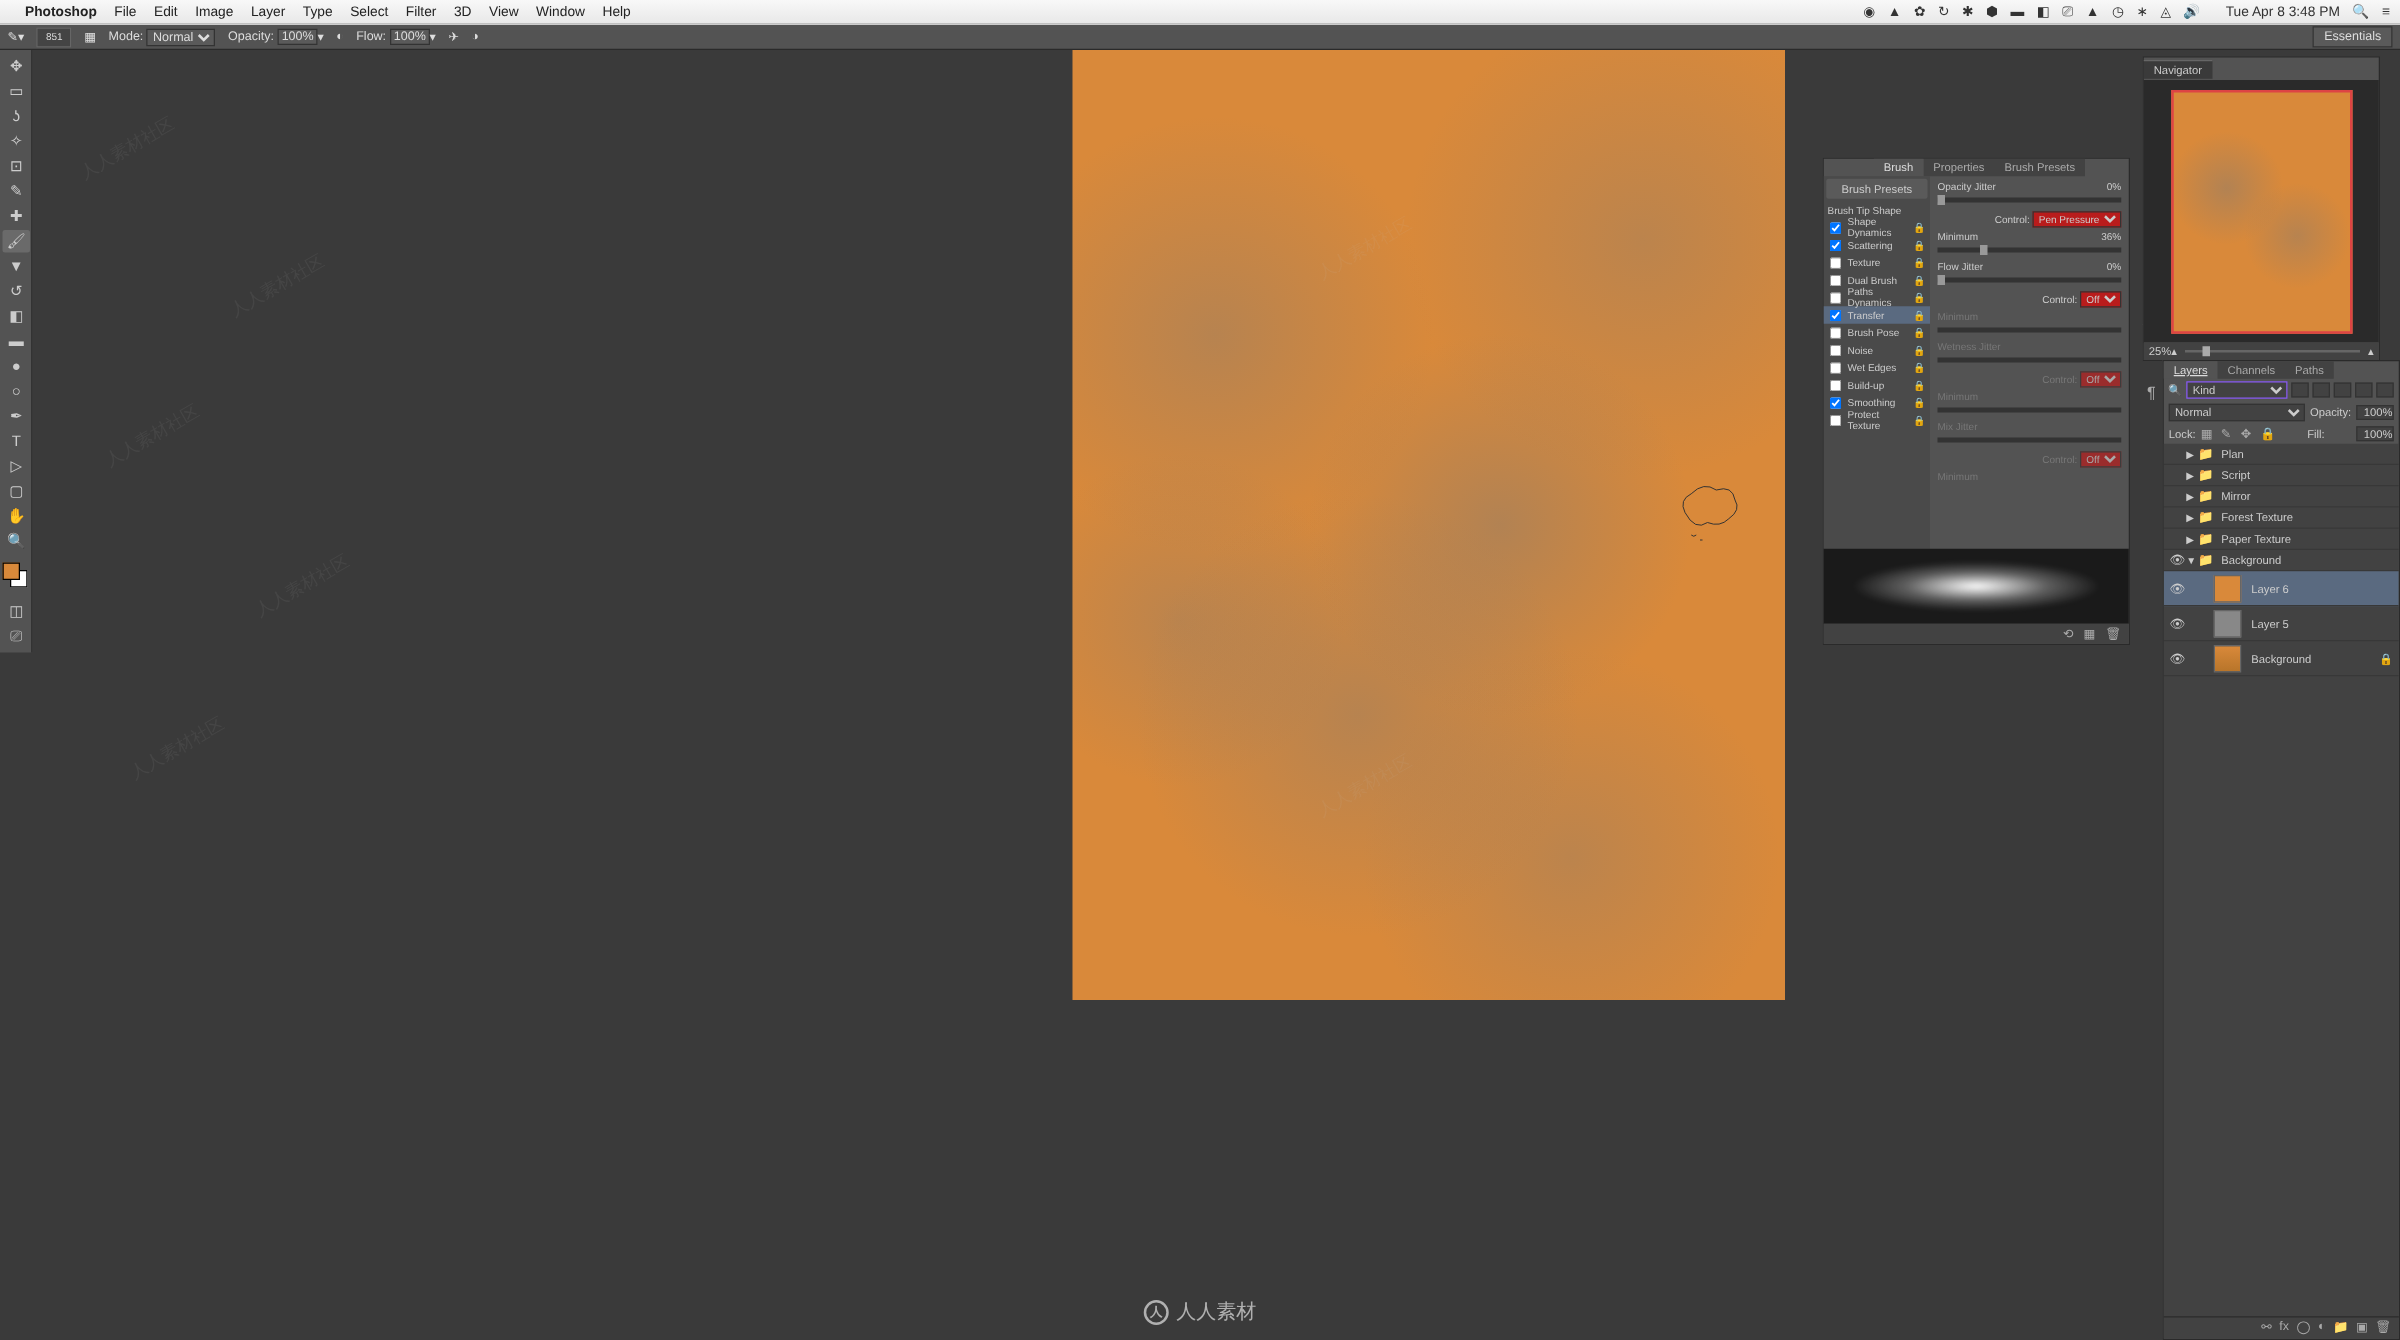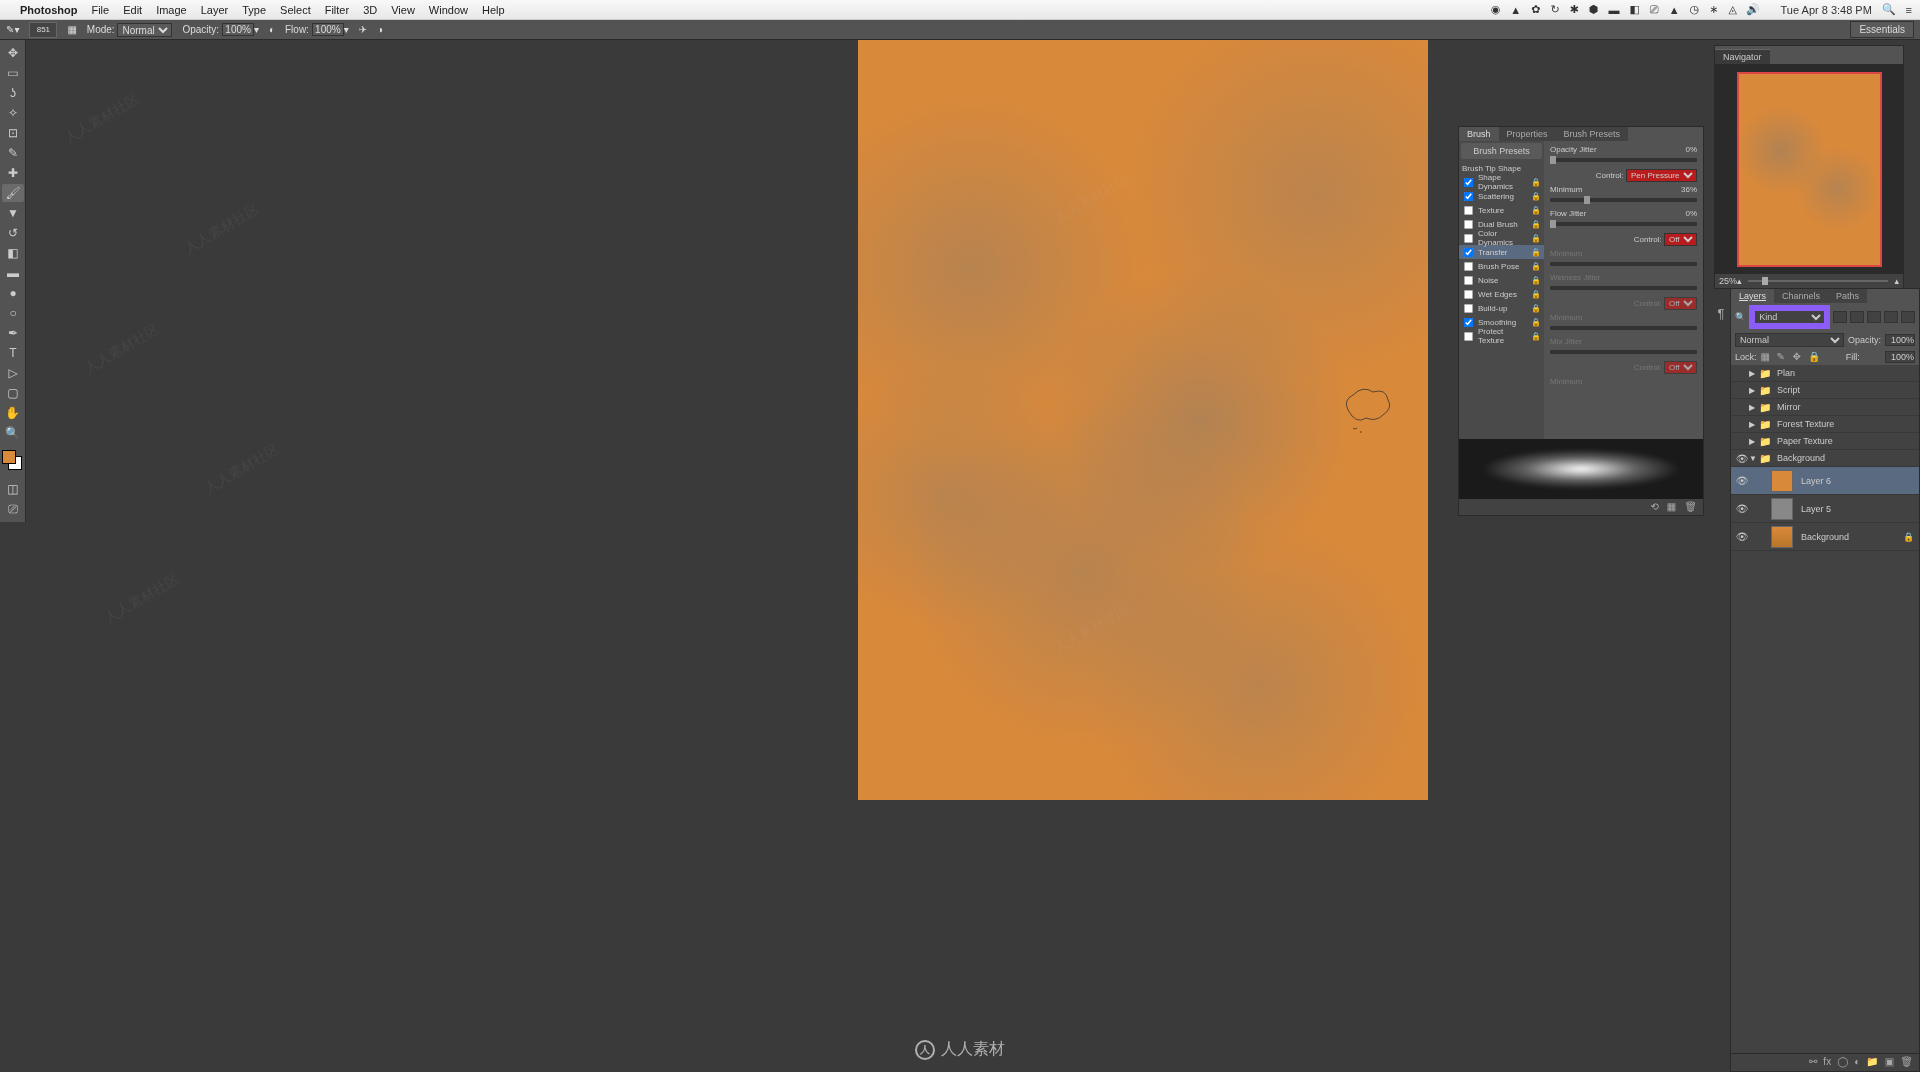--- a/index.html
+++ b/index.html
@@ -53,21 +53,21 @@
     #d9893a;
 }
 .nav-zoom { font-size: 9px; color: #ccc; padding: 2px 4px; background: #424242; display: flex; align-items: center; }
 .nav-zoom .slider { flex: 1; height: 2px; background: #666; margin: 0 6px; position: relative; }
 .nav-zoom .slider::after { content: ""; position: absolute; left: 10%; top: -3px; width: 6px; height: 8px; background: #aaa; }
 .layers-panel { position: absolute; right: 0; top: 248px; width: 190px; bottom: 0; background: #535353; border: 1px solid #2a2a2a; display: flex; flex-direction: column; }
 .lp-tabs { display: flex; font-size: 9px; }
 .lp-tabs .tab { padding: 2px 8px; color: #aaa; background: #424242; cursor: pointer; }
 .lp-tabs .tab.active { background: #535353; color: #ddd; text-decoration: underline; }
 .lp-filter { display: flex; padding: 2px 4px; gap: 3px; align-items: center; font-size: 9px; color: #ccc; }
-.lp-filter select { background: #424242; color: #ccc; border: 6px solid #8b5cf6; font-size: 9px; flex: 1; }
+.lp-filter select { background: #424242; color: #ccc; border: 1px solid #8b5cf6; font-size: 9px; flex: 1; }
 .lp-filter .ficon { width: 14px; height: 12px; background: #424242; border: 1px solid #333; }
 .lp-blend { display: flex; padding: 2px 4px; gap: 4px; align-items: center; font-size: 9px; color: #ccc; }
 .lp-blend select { flex: 1; background: #424242; color: #ccc; border: 1px solid #333; font-size: 9px; }
 .lp-blend .num { width: 30px; background: #424242; border: 1px solid #333; color: #ccc; font-size: 9px; text-align: right; }
 .lp-lock { display: flex; padding: 2px 4px; gap: 4px; align-items: center; font-size: 9px; color: #ccc; }
 .lp-lock .licon { width: 12px; height: 12px; color: #aaa; font-size: 10px; }
 .lp-lock .num { width: 30px; background: #424242; border: 1px solid #333; color: #ccc; font-size: 9px; text-align: right; margin-left: auto; }
 .layer-list { flex: 1; overflow-y: auto; background: #424242; }
 .layer-row { display: flex; align-items: center; height: 17px; font-size: 9px; color: #ccc; border-bottom: 1px solid #383838; padding-left: 4px; cursor: pointer; }
 .layer-row.tall { height: 28px; }
@@ -75,21 +75,21 @@
 .layer-row .eye { width: 14px; font-size: 10px; text-align: center; }
 .layer-row .arrow { width: 10px; font-size: 8px; }
 .layer-row .folder { width: 14px; font-size: 10px; }
 .layer-row .thumb { width: 22px; height: 22px; margin: 0 4px; border: 1px solid #666; background: #d9893a; }
 .layer-row .thumb.gray { background: #888; }
 .layer-row .thumb.bg { background: linear-gradient(#d9893a, #b8752a); }
 .layer-row .label { flex: 1; padding-left: 4px; }
 .layer-row .lock { margin-left: auto; margin-right: 4px; font-size: 9px; }
 .lp-footer { height: 18px; background: #424242; border-top: 1px solid #2a2a2a; display: flex; justify-content: flex-end; gap: 6px; padding: 2px 6px; font-size: 10px; color: #aaa; }
 .brush-panel { position: absolute; right: 216px; top: 86px; width: 246px; height: 390px; background: #535353; border: 1px solid #2a2a2a; display: flex; flex-direction: column; font-size: 9px; color: #ccc; }
-.bp-tabs { display: flex; }
+.bp-tabs { display: flex; padding-left: 40px; }
 .bp-tabs .tab { padding: 2px 8px; background: #424242; color: #aaa; cursor: pointer; }
 .bp-tabs .tab.active { background: #535353; color: #ddd; }
 .bp-body { flex: 1; display: flex; }
 .bp-left { width: 85px; background: #4a4a4a; display: flex; flex-direction: column; }
 .bp-presets { text-align: center; padding: 3px; background: #5a5a5a; margin: 2px; border-radius: 2px; cursor: pointer; }
 .bp-option { display: flex; align-items: center; padding: 1px 3px; height: 14px; cursor: pointer; }
 .bp-option.selected { background: #5a6a80; }
 .bp-option input { margin-right: 3px; transform: scale(0.7); }
 .bp-option .label { flex: 1; font-size: 8px; }
 .bp-option .lock { font-size: 8px; color: #888; }
@@ -239,21 +239,21 @@
               <span class="label">Texture</span>
               <span class="lock">🔒</span>
             </div>
             <div class="bp-option">
               <input type="checkbox" style="">
               <span class="label">Dual Brush</span>
               <span class="lock">🔒</span>
             </div>
             <div class="bp-option">
               <input type="checkbox" style="">
-              <span class="label">Color Dynamics</span>
+              <span class="label">Paths Dynamics</span>
               <span class="lock">🔒</span>
             </div>
             <div class="bp-option selected">
               <input type="checkbox" checked="" style="">
               <span class="label">Transfer</span>
               <span class="lock">🔒</span>
             </div>
             <div class="bp-option">
               <input type="checkbox" style="">
               <span class="label">Brush Pose</span>

